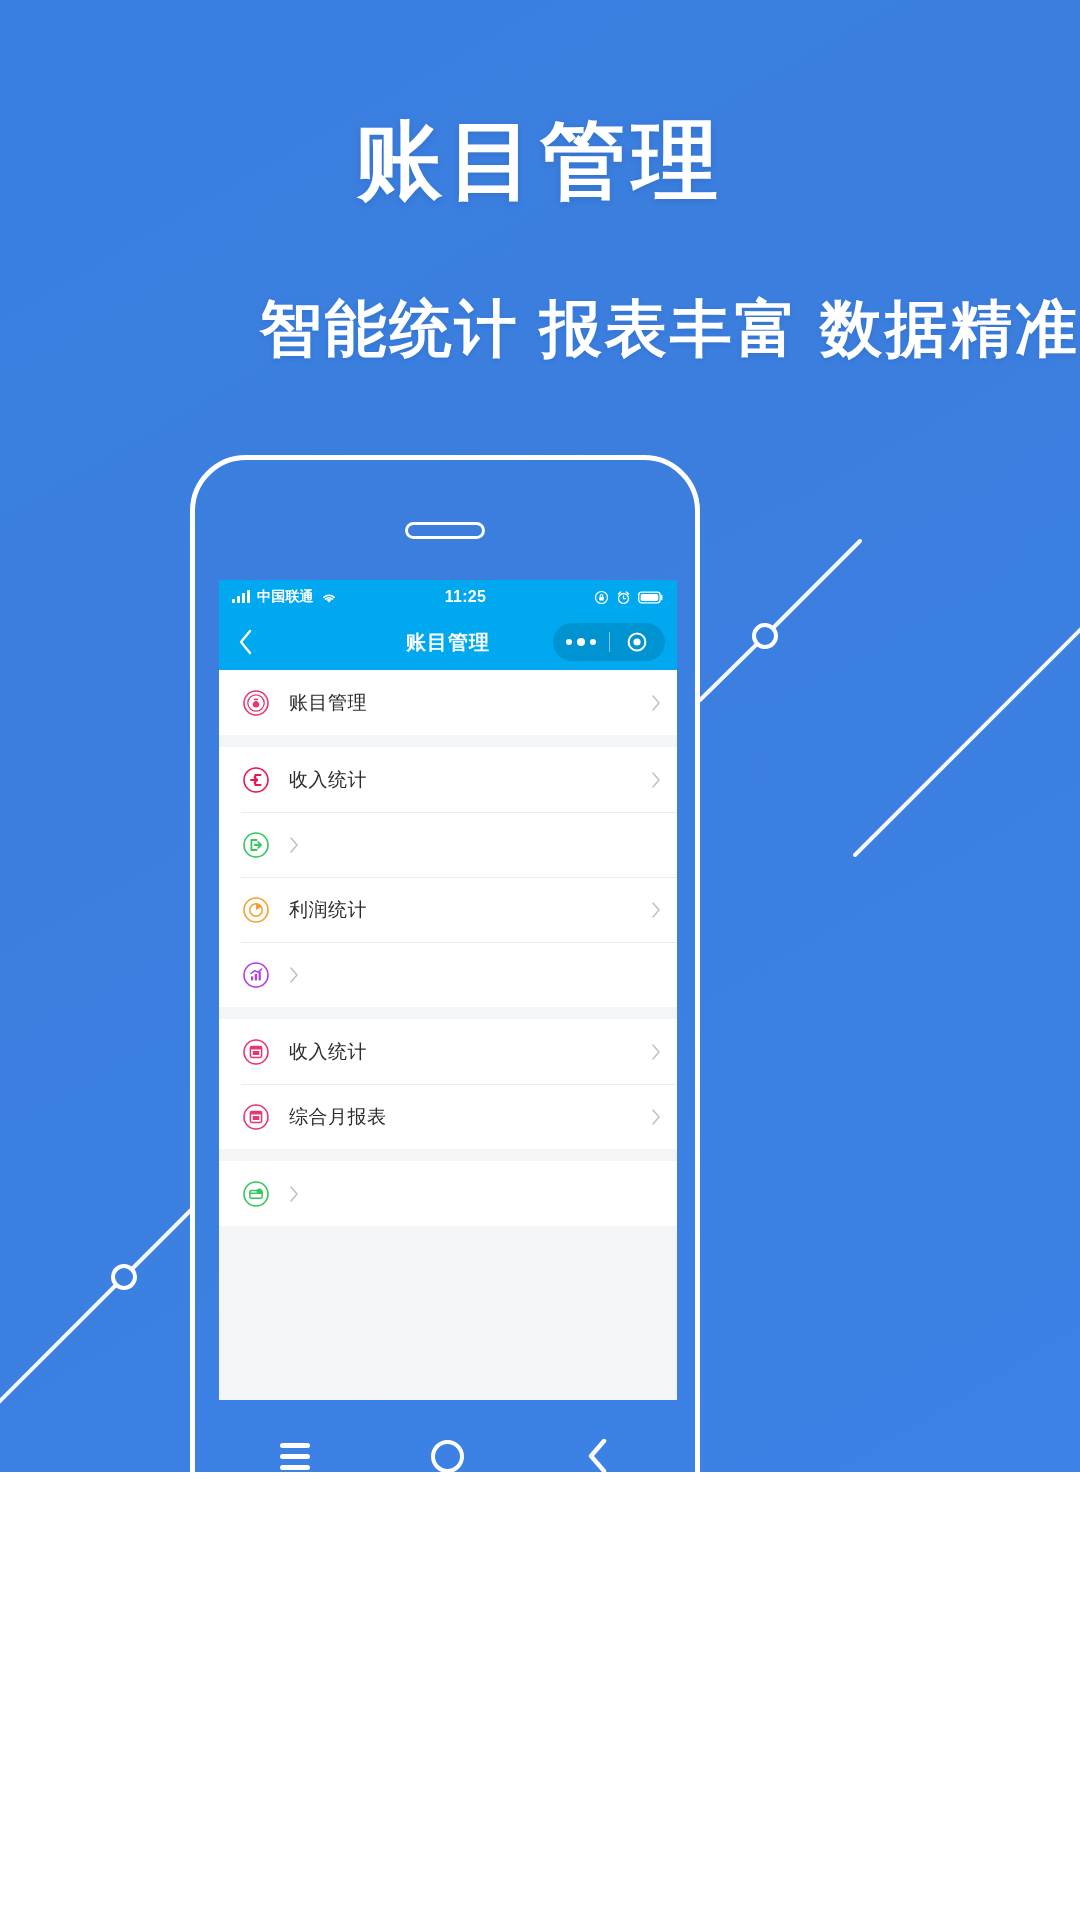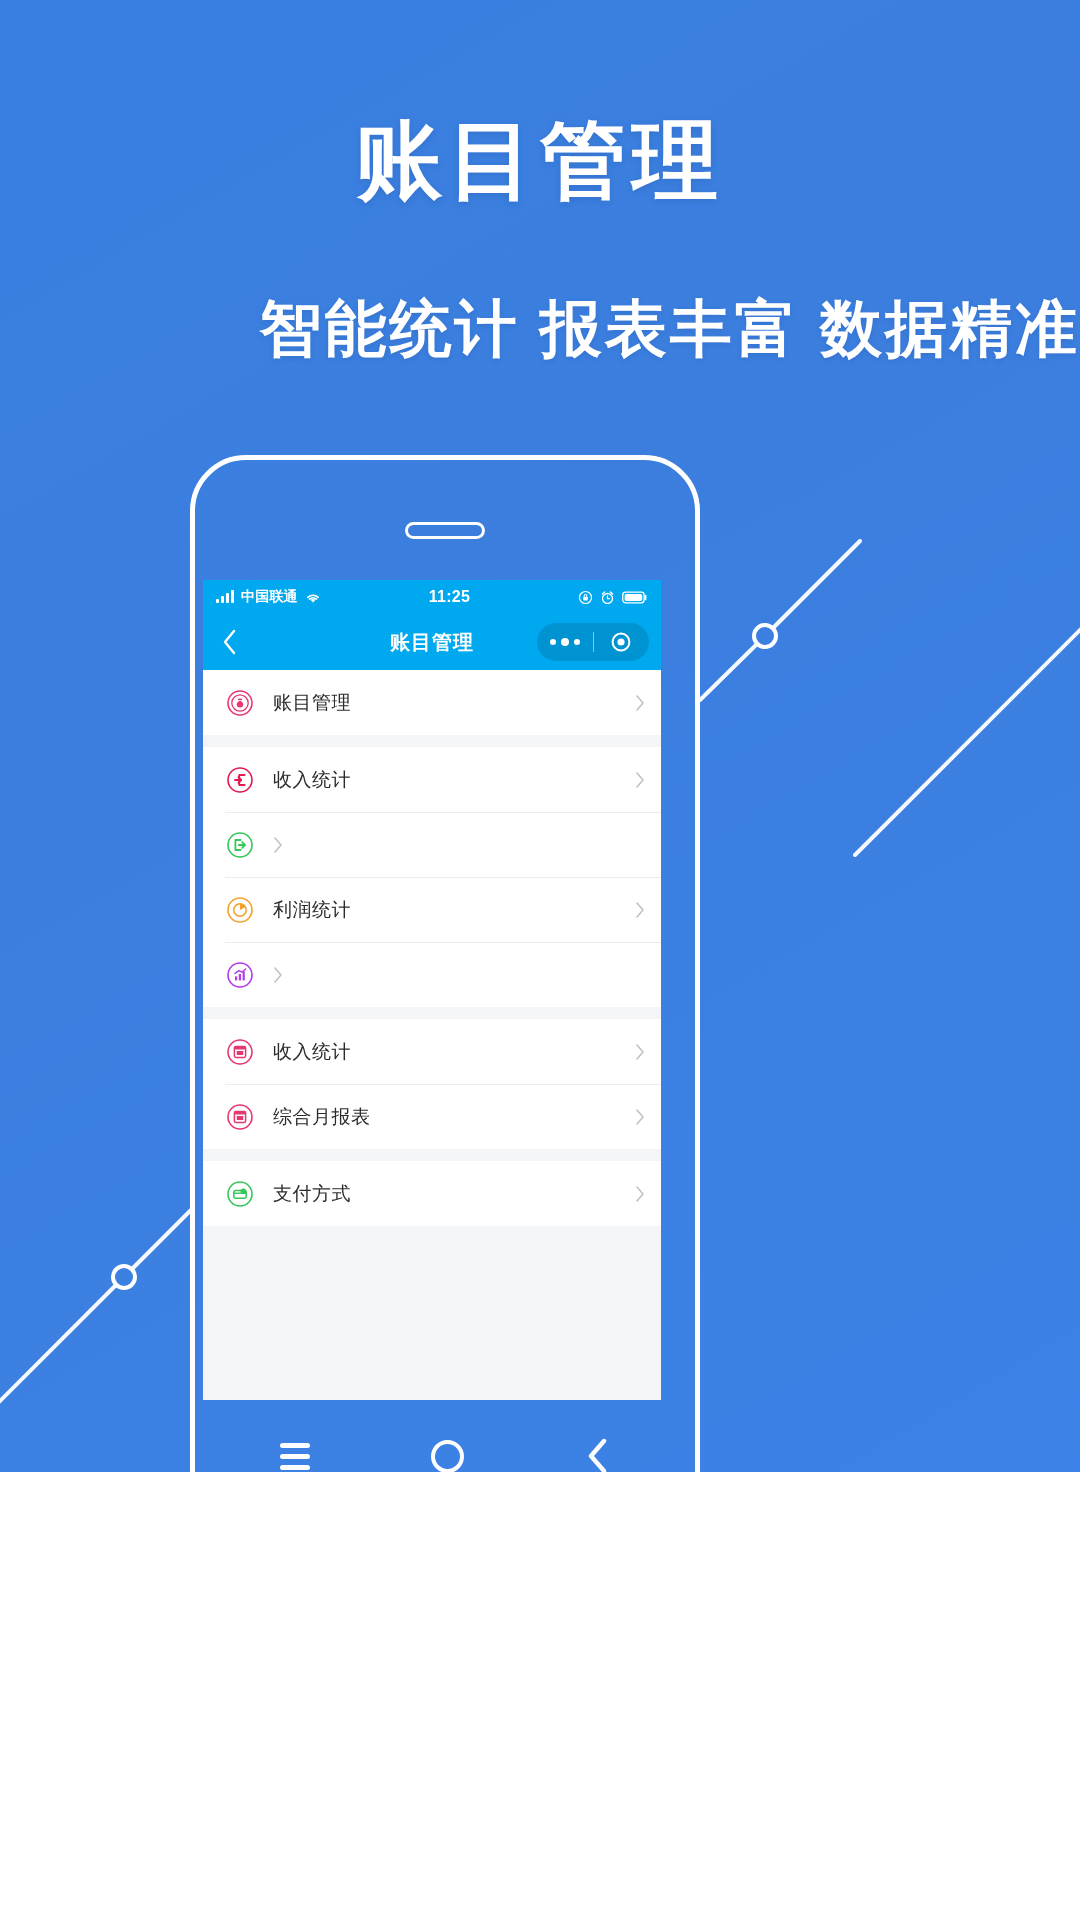--- a/index.html
+++ b/index.html
@@ -64,21 +64,21 @@
     top: 62px; left: 50%;
     transform: translateX(-50%);
     width: 80px; height: 17px;
     border: 3px solid #ffffff;
     border-radius: 10px;
   }
 
   
   .screen {
     position: absolute;
-    left: 8px; top: 120px;
+    left: 24px; top: 120px;
     width: 458px; height: 820px;
     background: #ffffff;
     overflow: hidden;
     display: flex;
     flex-direction: column;
   }
 
   
   .statusbar {
     height: 34px;
@@ -420,21 +420,20 @@
         <div class="group">
           <div class="row">
             <span class="row-icon">
               <svg width="28" height="28" viewBox="0 0 28 28">
                 <circle cx="14" cy="14" r="12" fill="none" stroke="#34c759" stroke-width="1.6"></circle>
                 <rect x="7.8" y="10.6" width="12.4" height="7.6" rx="2" fill="none" stroke="#34c759" stroke-width="1.5"></rect>
                 <path d="M7.8 13.2 h12.4" stroke="#34c759" stroke-width="1.4"></path>
                 <circle cx="17.4" cy="11.2" r="2.8" fill="#34c759"></circle>
               </svg>
             </span>
-            <span class="row-label">支付方式</span>
             <span class="row-arrow">
               <svg width="10" height="18" viewBox="0 0 10 18">
                   <path d="M2 2 L8 9 L2 16" fill="none" stroke="#c2c2c6" stroke-width="1.6" stroke-linecap="round" stroke-linejoin="round"></path>
                 </svg>
             </span>
           </div>
         </div>
 
       </div>
     </div>

